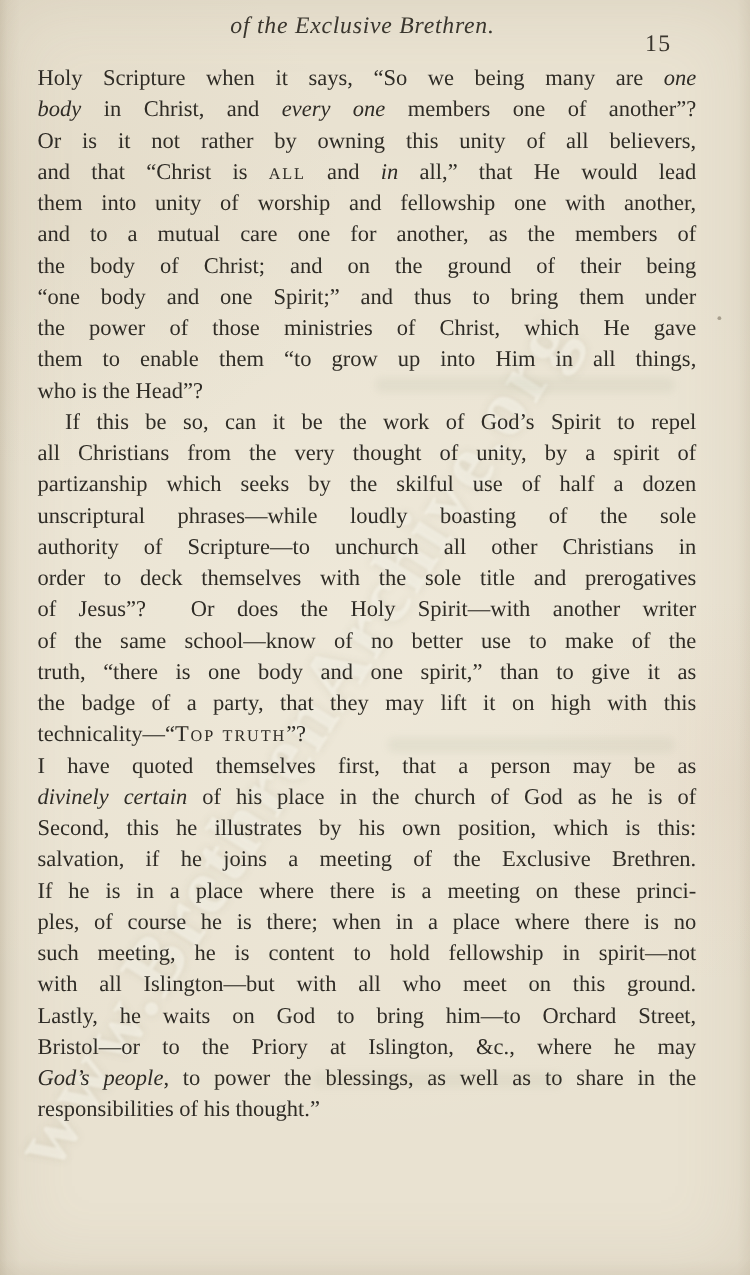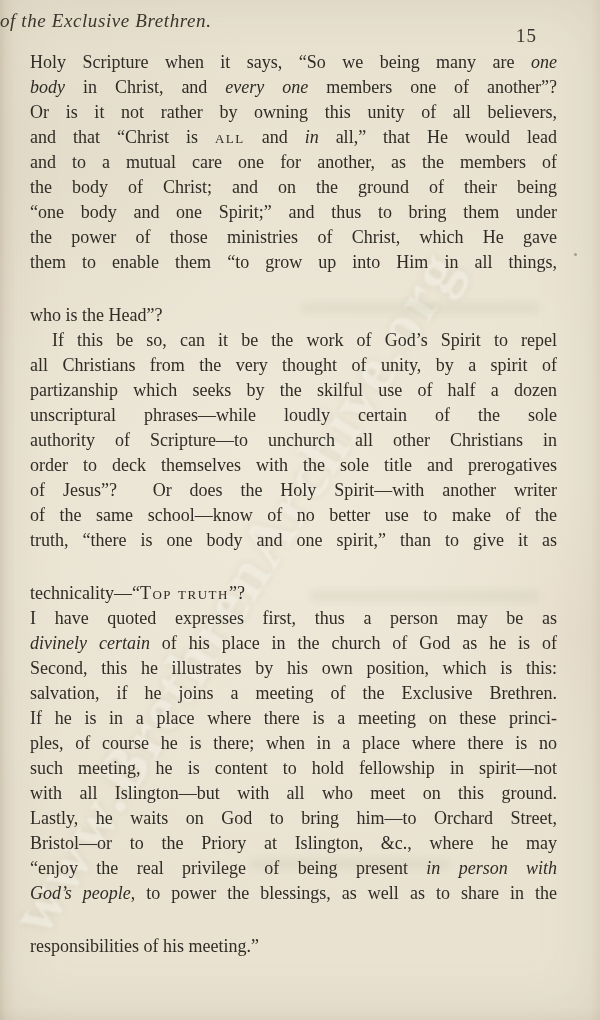--- a/index.html
+++ b/index.html
@@ -39,20 +39,21 @@
     font-weight:bold;
     letter-spacing:3px;
     color:rgba(252,249,240,0.55);
     text-shadow:0 0 7px rgba(130,120,95,0.18);
     filter:blur(1px);
     white-space:nowrap;
     pointer-events:none;
   }
   .running-head{
     position:absolute;top:10px;left:0;width:580px;
+    text-align:center;
     font-style:italic;
     font-size:19px;
     letter-spacing:0.6px;
     color:#3a362e;
   }
   .page-number{
     position:absolute;top:12px;right:63px;
     font-size:19px;
     letter-spacing:1px;
     color:#3a362e;
@@ -64,21 +65,21 @@
     line-height:25px;
     color:#2f2c26;
   }
   .line{
     text-align:justify;
     text-align-last:justify;
     height:25px;
     overflow:visible;
     white-space:normal;
   }
-  .line.last{text-align-last:auto;margin-top:28px;}
+  .line.last{text-align-last:auto;}
   .line.indent{padding-left:22px;}
   .it{font-style:italic;}
   .sc{font-variant:small-caps;letter-spacing:1.5px;}
   .speck{
     position:absolute;width:3px;height:3px;border-radius:50%;
     background:rgba(90,80,65,0.45);
   }
 </style>
 </head>
 <body>
@@ -94,49 +95,50 @@
 
   <div class="running-head">of the Exclusive Brethren.</div>
   <div class="page-number">15</div>
 
   <div class="page-text">
       <div>
         <div class="line"><span>Holy Scripture when it says, “So we being many are </span><span class="it">one</span></div>
         <div class="line"><span class="it">body</span><span> in Christ, and </span><span class="it">every one</span><span> members one of another”?</span></div>
         <div class="line"><span>Or is it not rather by owning this unity of all believers,</span></div>
         <div class="line"><span>and that “Christ is </span><span class="sc">all</span><span> and </span><span class="it">in</span><span> all,” that He would lead</span></div>
+        <div class="line"><span>them into unity of worship and fellowship one with another,</span></div>
         <div class="line"><span>and to a mutual care one for another, as the members of</span></div>
         <div class="line"><span>the body of Christ; and on the ground of their being</span></div>
         <div class="line"><span>“one body and one Spirit;” and thus to bring them under</span></div>
         <div class="line"><span>the power of those ministries of Christ, which He gave</span></div>
         <div class="line"><span>them to enable them “to grow up into Him in all things,</span></div>
         <div class="line last"><span>who is the Head”?</span></div>
       </div>
       <div>
         <div class="line indent"><span>If this be so, can it be the work of God’s Spirit to repel</span></div>
         <div class="line"><span>all Christians from the very thought of unity, by a spirit of</span></div>
         <div class="line"><span>partizanship which seeks by the skilful use of half a dozen</span></div>
-        <div class="line"><span>unscriptural phrases—while loudly certain of the sole</span></div>
+        <div class="line"><span>unscriptural phrases—while loudly boasting of the sole</span></div>
         <div class="line"><span>authority of Scripture—to unchurch all other Christians in</span></div>
         <div class="line"><span>order to deck themselves with the sole title and prerogatives</span></div>
         <div class="line"><span>of Jesus”?&nbsp;&nbsp;Or does the Holy Spirit—with another writer</span></div>
         <div class="line"><span>of the same school—know of no better use to make of the</span></div>
         <div class="line"><span>truth, “there is one body and one spirit,” than to give it as</span></div>
+        <div class="line"><span>the badge of a party, that they may lift it on high with this</span></div>
         <div class="line last"><span>technicality—“</span><span class="sc">Top truth</span><span>”?</span></div>
       </div>
       <div>
-        <div class="line"><span>I have quoted expresses first, thus a person may be as</span></div>
+        <div class="line"><span>I have quoted themselves first, that a person may be as</span></div>
         <div class="line"><span class="it">divinely certain</span><span> of his place in the church of God as he is of</span></div>
         <div class="line"><span>Second, this he illustrates by his own position, which is this:</span></div>
         <div class="line"><span>salvation, if he joins a meeting of the Exclusive Brethren.</span></div>
         <div class="line"><span>If he is in a place where there is a meeting on these princi-</span></div>
         <div class="line"><span>ples, of course he is there; when in a place where there is no</span></div>
         <div class="line"><span>such meeting, he is content to hold fellowship in spirit—not</span></div>
         <div class="line"><span>with all Islington—but with all who meet on this ground.</span></div>
         <div class="line"><span>Lastly, he waits on God to bring him—to Orchard Street,</span></div>
         <div class="line"><span>Bristol—or to the Priory at Islington, &amp;c., where he may</span></div>
-        <div class="line"><span>“enjoy the real privilege of being present </span><span class="it">in person with</span></div>
         <div class="line"><span class="it">God’s people</span><span>, to power the blessings, as well as to share in the</span></div>
-        <div class="line last"><span>responsibilities of his meeting.”</span></div>
+        <div class="line last"><span>responsibilities of his thought.”</span></div>
       </div>
     </div>
 
 </div>
 
 </body></html>

